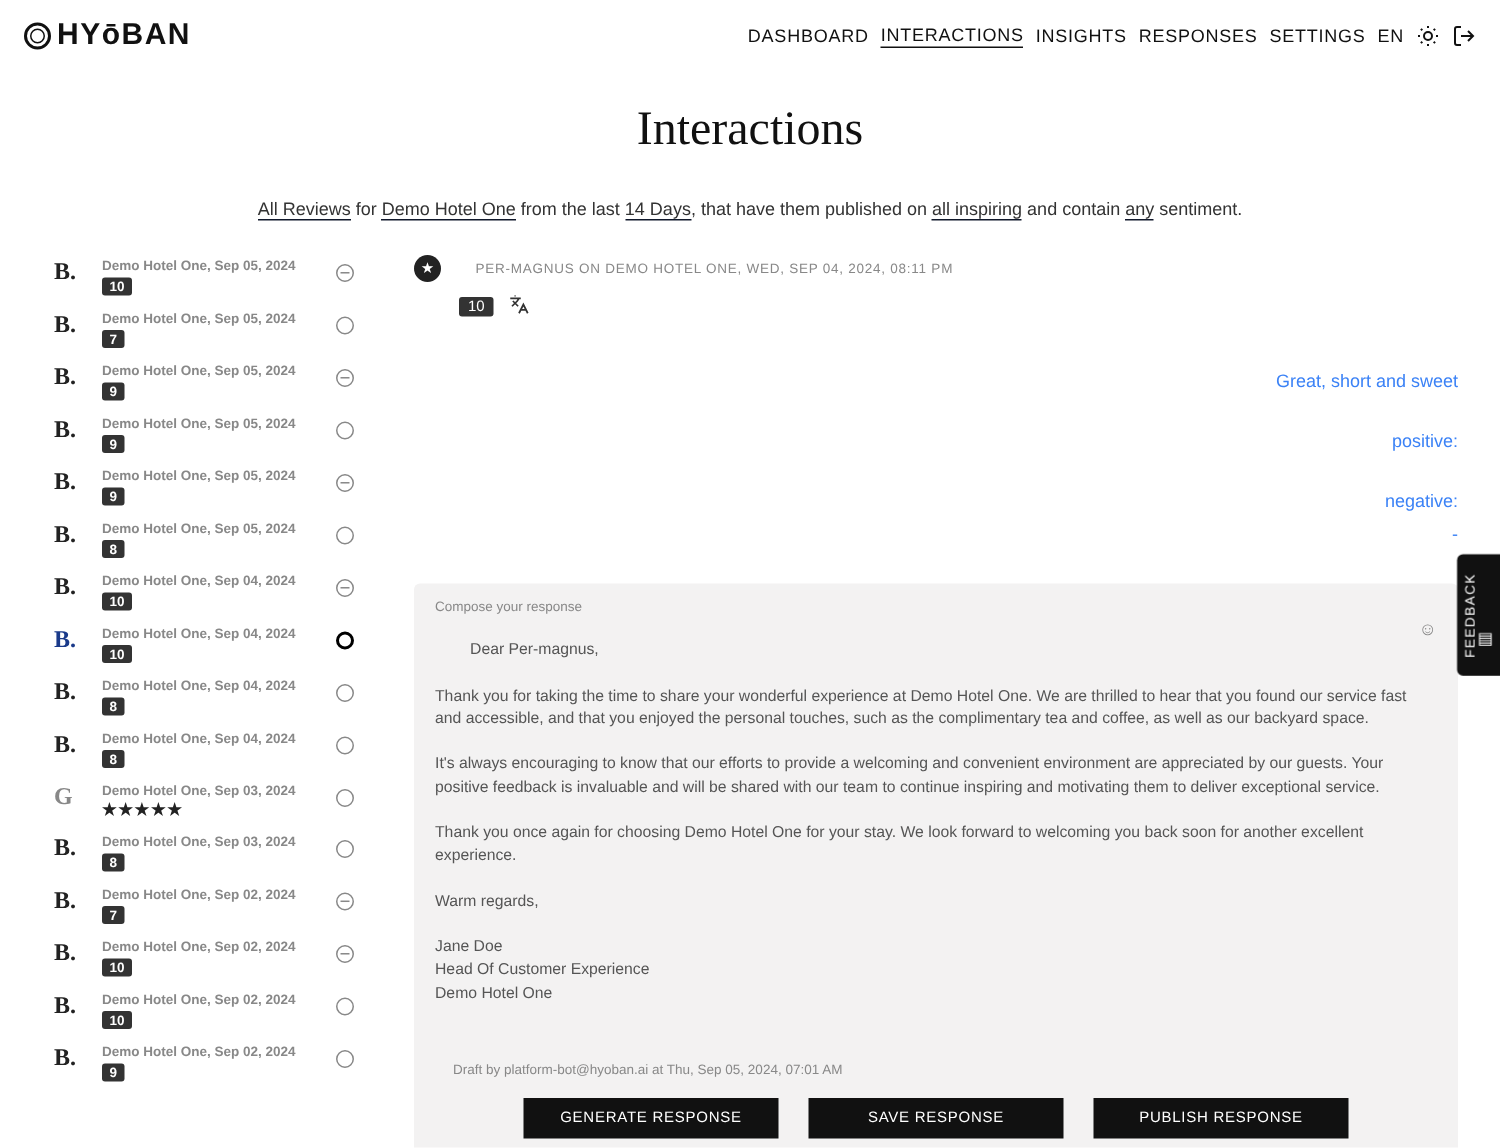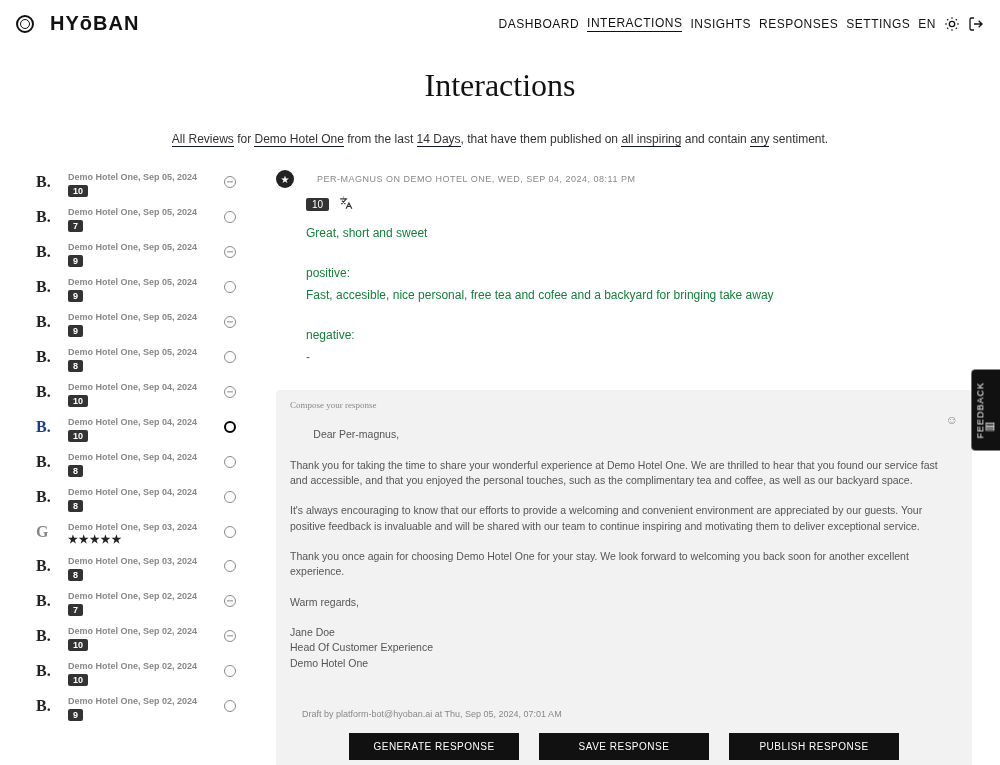--- a/index.html
+++ b/index.html
@@ -1,18 +1,18 @@
 <!DOCTYPE html>
 <html><head>
 <meta charset="utf-8">
 <style>
 * { margin:0; padding:0; box-sizing:border-box; }
 body { font-family: -apple-system, BlinkMacSystemFont, "Segoe UI", Arial, sans-serif; font-size:13px; color:#111; background:#fff; width:1000px; height:765px; overflow:hidden; position:relative; }
 .header { display:flex; align-items:center; padding:12px 16px; }
-.logo { font-size:20px; font-weight:700; letter-spacing:1px; display:flex; align-items:center; gap:16px; }
+.logo { font-size:20px; font-weight:700; letter-spacing:1px; display:flex; align-items:center; gap:4px; }
 .logo-circle { width:18px; height:18px; border:2px solid #111; border-radius:50%; display:inline-flex; align-items:center; justify-content:center; }
 .logo-circle::after { content:""; width:8px; height:8px; border:1.5px solid #111; border-radius:50%; }
 .nav { margin-left:auto; display:flex; align-items:center; gap:8px; font-size:12px; letter-spacing:0.5px; }
 .nav a { text-decoration:none; color:#111; cursor:pointer; }
 .nav a.active { border-bottom:1px solid #111; padding-bottom:1px; }
 .nav-icon { width:16px; height:16px; cursor:pointer; }
 .title { text-align:center; font-size:32px; font-weight:400; font-family:Georgia, serif; margin-top:20px; }
 .subtitle { text-align:center; font-size:12px; margin-top:28px; color:#333; }
 .subtitle .u { border-bottom:1px solid #0f172a; cursor:pointer; }
 .main { display:flex; margin-top:24px; padding:0 28px 0 36px; gap:40px; }
@@ -27,24 +27,24 @@
 .status-circle { width:12px; height:12px; border:1.3px solid #888; border-radius:50%; flex-shrink:0; margin-top:4px; position:relative; }
 .status-circle.minus::after { content:""; position:absolute; left:2px; right:2px; top:50%; height:1.3px; background:#888; transform:translateY(-50%); }
 .status-circle.active { border-width:2px; border-color:#000; }
 .detail { flex:1; }
 .detail-top { display:flex; align-items:center; gap:12px; }
 .star-badge { width:18px; height:18px; background:#222; border-radius:50%; display:flex; align-items:center; justify-content:center; color:#fff; font-size:10px; }
 .detail-meta { font-size:9px; letter-spacing:0.5px; color:#888; text-transform:uppercase;padding-left:11px; }
 .detail-row2 { display:flex; align-items:center; gap:10px; margin-top:8px; margin-left:30px; }
 .rating-pill { background:#333; color:#fff; font-size:10px; padding:1px 6px; border-radius:2px; }
 .translate-icon { font-size:13px; cursor:pointer; }
-.review-text { margin:11px 0 0 30px; font-size:12px; color:#15803d; line-height:1.5; }
+.review-text { margin:32px 0 0 30px; font-size:12px; color:#3b82f6; line-height:1.5;text-align:right; }
 .review-text p { margin-bottom:4px; }
 .compose { background:#f3f2f2; border-radius:4px; margin-top:24px; padding:10px 14px 14px 14px; }
-.compose-label { font-size:9px; color:#888; margin-bottom:2px;font-family:Liberation Serif, serif; }
+.compose-label { font-size:9px; color:#888; margin-bottom:2px; }
 .compose-body { font-size:10.5px; color:#555; line-height:1.45; min-height:150px; white-space:pre-wrap; position:relative; }
 .smiley { position:absolute; right:0; top:0; font-size:12px; color:#888; cursor:pointer; }
 .draft-by { font-size:9px; color:#888; margin-top:8px;padding-left:12px; }
 .buttons { display:flex; gap:20px; justify-content:center; margin-top:14px; }
 .btn { background:#111; color:#fff; font-size:10px; letter-spacing:0.5px; padding:8px 0; width:170px; text-align:center; border:none; cursor:pointer; }
 .feedback-tab { position:fixed; right:0; top:370px; background:#111; color:#fff; font-size:9px; letter-spacing:1px; padding:12px 4px; writing-mode:vertical-rl; transform:rotate(180deg); border-radius:0 4px 4px 0; cursor:pointer; text-align:center;}
 .feedback-tab .icon { writing-mode:horizontal-tb; transform:rotate(180deg); display:block; margin-top:6px; font-size:11px;}
 ::-webkit-scrollbar{width:0}
 </style>
 </head>
@@ -175,21 +175,21 @@
       <span class="rating-pill">10</span>
       <span class="translate-icon">
         <svg width="14" height="14" viewBox="0 0 24 24" fill="none" stroke="#333" stroke-width="2">
             <path d="M5 8l6 6M4 14l6-6 2-3M2 5h12M7 2h1M22 22l-5-10-5 10M14 18h6"></path>
           </svg>
       </span>
     </div>
     <div class="review-text">
       <p>Great, short and sweet</p><br>
       <p>positive:</p>
-      <p>Fast, accesible, nice personal, free tea and cofee and a backyard for bringing take away</p><br>
+      <br>
       <p>negative:</p>
       <p>-</p>
     </div>
 
     <div class="compose">
       <div class="compose-label">Compose your response</div>
       <div class="compose-body">
         <span>Dear Per-magnus,
 
 Thank you for taking the time to share your wonderful experience at Demo Hotel One. We are thrilled to hear that you found our service fast and accessible, and that you enjoyed the personal touches, such as the complimentary tea and coffee, as well as our backyard space.

